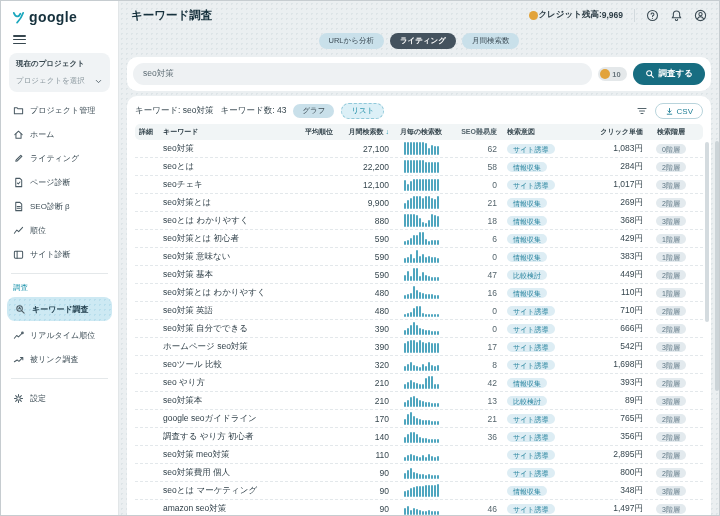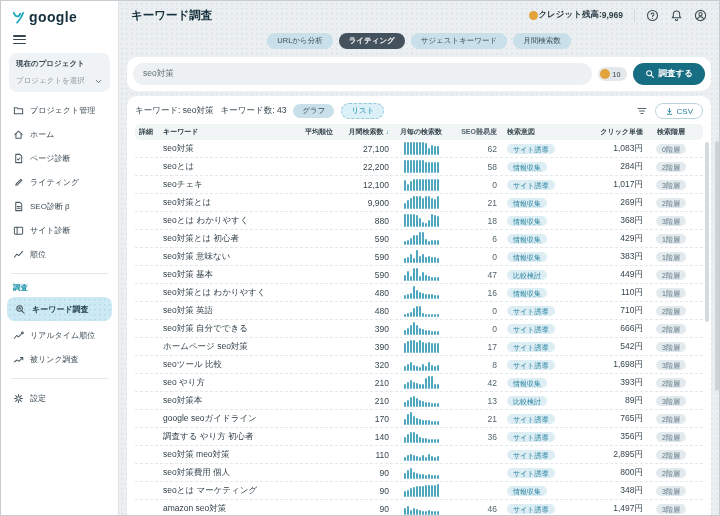--- a/index.html
+++ b/index.html
@@ -20,21 +20,21 @@
   .project-select{display:flex;justify-content:space-between;align-items:center;margin-top:7px;
                   font-size:7.5px;color:#8b989f;cursor:pointer;}
   .sb-list{margin-top:6px;}
   .sb-item{display:flex;align-items:center;gap:6px;padding:6.5px 4px 6.5px 12px;
            font-size:8px;color:#3d4d56;cursor:pointer;white-space:nowrap;}
   .sb-item .sb-label{overflow:hidden;text-overflow:ellipsis;}
   .sb-item.selected{background-color:#cde9f3;
       background-image:radial-gradient(#b8deec 1px,transparent 1px);background-size:5px 5px;
       margin:2px 6px;border-radius:8px;padding-left:8px;font-weight:bold;color:#1c3a49;}
   .sb-div{height:1px;background:#e4e8ea;margin:7px 10px;}
-  .sb-section-label{font-size:7.5px;font-weight:bold;color:#1b93ac;padding:2px 0 2px 12px;}
+  .sb-section-label{font-size:7.5px;font-weight:normal;color:#1b93ac;padding:2px 0 2px 12px;}
   
   .main{position:absolute;left:118px;top:0;right:0;bottom:0;
         background-color:#ebeff1;
         background-image:radial-gradient(#dde4e7 1px,transparent 1px);background-size:5px 5px;}
   .topbar{display:flex;align-items:center;justify-content:space-between;height:28px;padding:0 12px;}
   .page-title{font-size:11.5px;font-weight:bold;color:#16313d;}
   .topbar-right{display:flex;align-items:center;gap:11px;}
   .credit{display:flex;align-items:center;font-size:8.5px;font-weight:bold;color:#2e3e47;}
   .coin{width:9px;height:9px;border-radius:50%;background:#e2a33b;display:inline-block;}
   .v-div{width:1px;height:13px;background:#d2d9dd;}
@@ -128,59 +128,59 @@
           <svg width="11" height="11" viewBox="0 0 12 12" fill="none" stroke="#4a5a63" stroke-width="1.1" stroke-linecap="round" stroke-linejoin="round">
             <path d="M2 6.2 L6 2.4 L10 6.2"></path>
             <path d="M3.2 5.4 V10 H8.8 V5.4"></path>
           </svg>
         </span>
         <span class="sb-label">ホーム</span>
       </div>
       <div class="sb-item">
         <span class="ic">
           <svg width="11" height="11" viewBox="0 0 12 12" fill="none" stroke="#4a5a63" stroke-width="1.1" stroke-linecap="round" stroke-linejoin="round">
+            <path d="M3 9 L3.5 7.5 L8.5 2.5 L9.7 3.7 L4.7 8.7 Z"></path>
+          </svg>
+        </span>
+        <span class="sb-label">ライティング</span>
+      </div>
+      <div class="sb-item">
+        <span class="ic">
+          <svg width="11" height="11" viewBox="0 0 12 12" fill="none" stroke="#4a5a63" stroke-width="1.1" stroke-linecap="round" stroke-linejoin="round">
             <path d="M3 1.5 H7.5 L9.5 3.5 V10.5 H3 Z"></path>
             <path d="M4.8 6.6 L5.8 7.6 L7.6 5.4"></path>
           </svg>
         </span>
         <span class="sb-label">ページ診断</span>
       </div>
       <div class="sb-item">
         <span class="ic">
           <svg width="11" height="11" viewBox="0 0 12 12" fill="none" stroke="#4a5a63" stroke-width="1.1" stroke-linecap="round" stroke-linejoin="round">
-            <path d="M3 9 L3.5 7.5 L8.5 2.5 L9.7 3.7 L4.7 8.7 Z"></path>
-          </svg>
-        </span>
-        <span class="sb-label">ライティング</span>
-      </div>
-      <div class="sb-item">
-        <span class="ic">
-          <svg width="11" height="11" viewBox="0 0 12 12" fill="none" stroke="#4a5a63" stroke-width="1.1" stroke-linecap="round" stroke-linejoin="round">
             <path d="M3 1.5 H7.5 L9.5 3.5 V10.5 H3 Z"></path>
             <path d="M4.5 6 H8 M4.5 8 H8"></path>
           </svg>
         </span>
         <span class="sb-label">SEO診断 β</span>
       </div>
       <div class="sb-item">
         <span class="ic">
           <svg width="11" height="11" viewBox="0 0 12 12" fill="none" stroke="#4a5a63" stroke-width="1.1" stroke-linecap="round" stroke-linejoin="round">
+            <path d="M1.5 9 L4.2 5.5 L6.2 7.2 L10.5 2.5"></path>
+          </svg>
+        </span>
+        <span class="sb-label">順位</span>
+      </div>
+      <div class="sb-item">
+        <span class="ic">
+          <svg width="11" height="11" viewBox="0 0 12 12" fill="none" stroke="#4a5a63" stroke-width="1.1" stroke-linecap="round" stroke-linejoin="round">
             <rect x="1.5" y="2.5" width="9" height="7.5" rx="1"></rect>
             <path d="M4.5 2.5 V10"></path>
           </svg>
         </span>
         <span class="sb-label">サイト診断</span>
-      </div>
-      <div class="sb-item">
-        <span class="ic">
-          <svg width="11" height="11" viewBox="0 0 12 12" fill="none" stroke="#4a5a63" stroke-width="1.1" stroke-linecap="round" stroke-linejoin="round">
-            <path d="M1.5 9 L4.2 5.5 L6.2 7.2 L10.5 2.5"></path>
-          </svg>
-        </span>
-        <span class="sb-label">順位</span>
       </div>
     </div>
   <div class="sb-div"></div>
   <div class="sb-section-label">調査</div>
   <div class="sb-list" id="sb-survey" style="margin-top:1px;">
       <div class="sb-item selected">
         <span class="ic">
           <svg width="11" height="11" viewBox="0 0 12 12" fill="none" stroke="#4a5a63" stroke-width="1.1" stroke-linecap="round" stroke-linejoin="round">
             <circle cx="5" cy="5" r="3"></circle>
             <path d="M7.4 7.4 L10 10"></path>
@@ -251,21 +251,20 @@
             <circle cx="6" cy="4.8" r="1.5"></circle>
             <path d="M3.1 9.2 c.7-1.5 1.7-2.2 2.9-2.2 s2.2.7 2.9 2.2"></path>
           </svg>
         </span>
     </div>
   </div>
 
   <div class="tabs" id="tabs">
       <div class="tab">URLから分析</div>
       <div class="tab active">ライティング</div>
-      <div class="tab">サジェストキーワード</div>
       <div class="tab">月間検索数</div>
     </div>
 
   <div class="content">
     <div class="search-card">
       <input class="search-input" readonly="" value="seo対策" style="">
       <span class="cost-pill">
         <span class="coin"></span>
         <span>10</span>
       </span>

